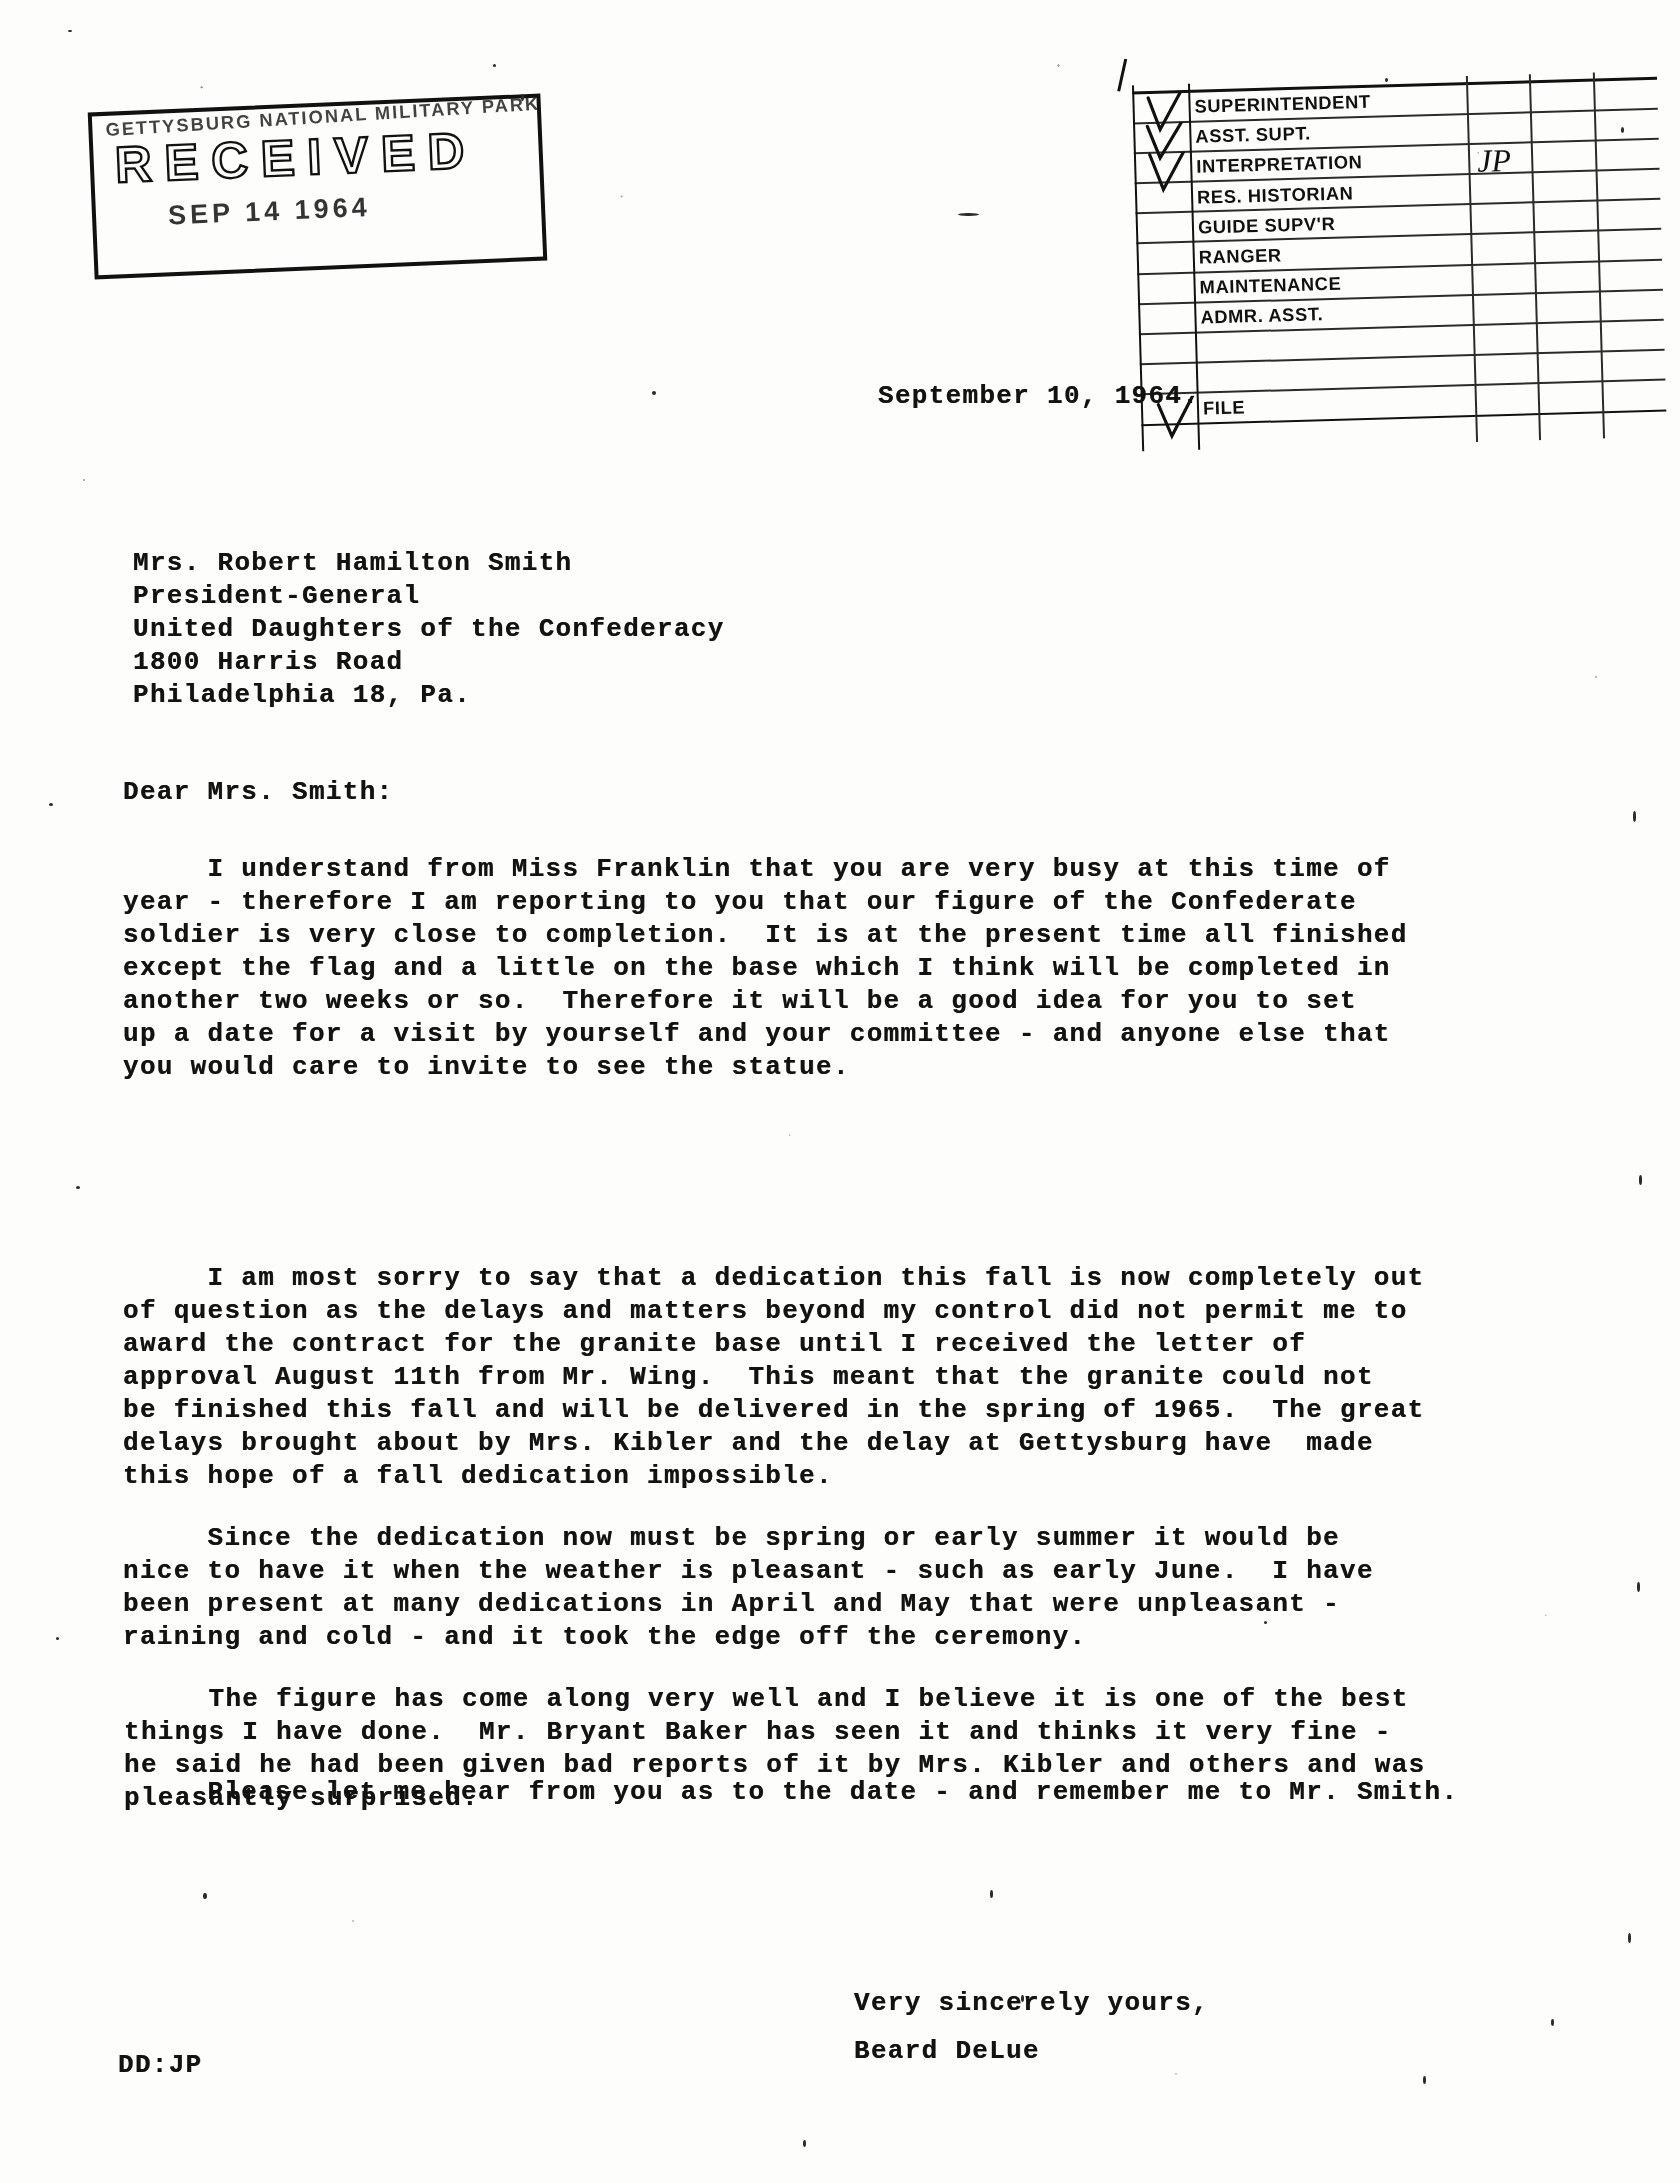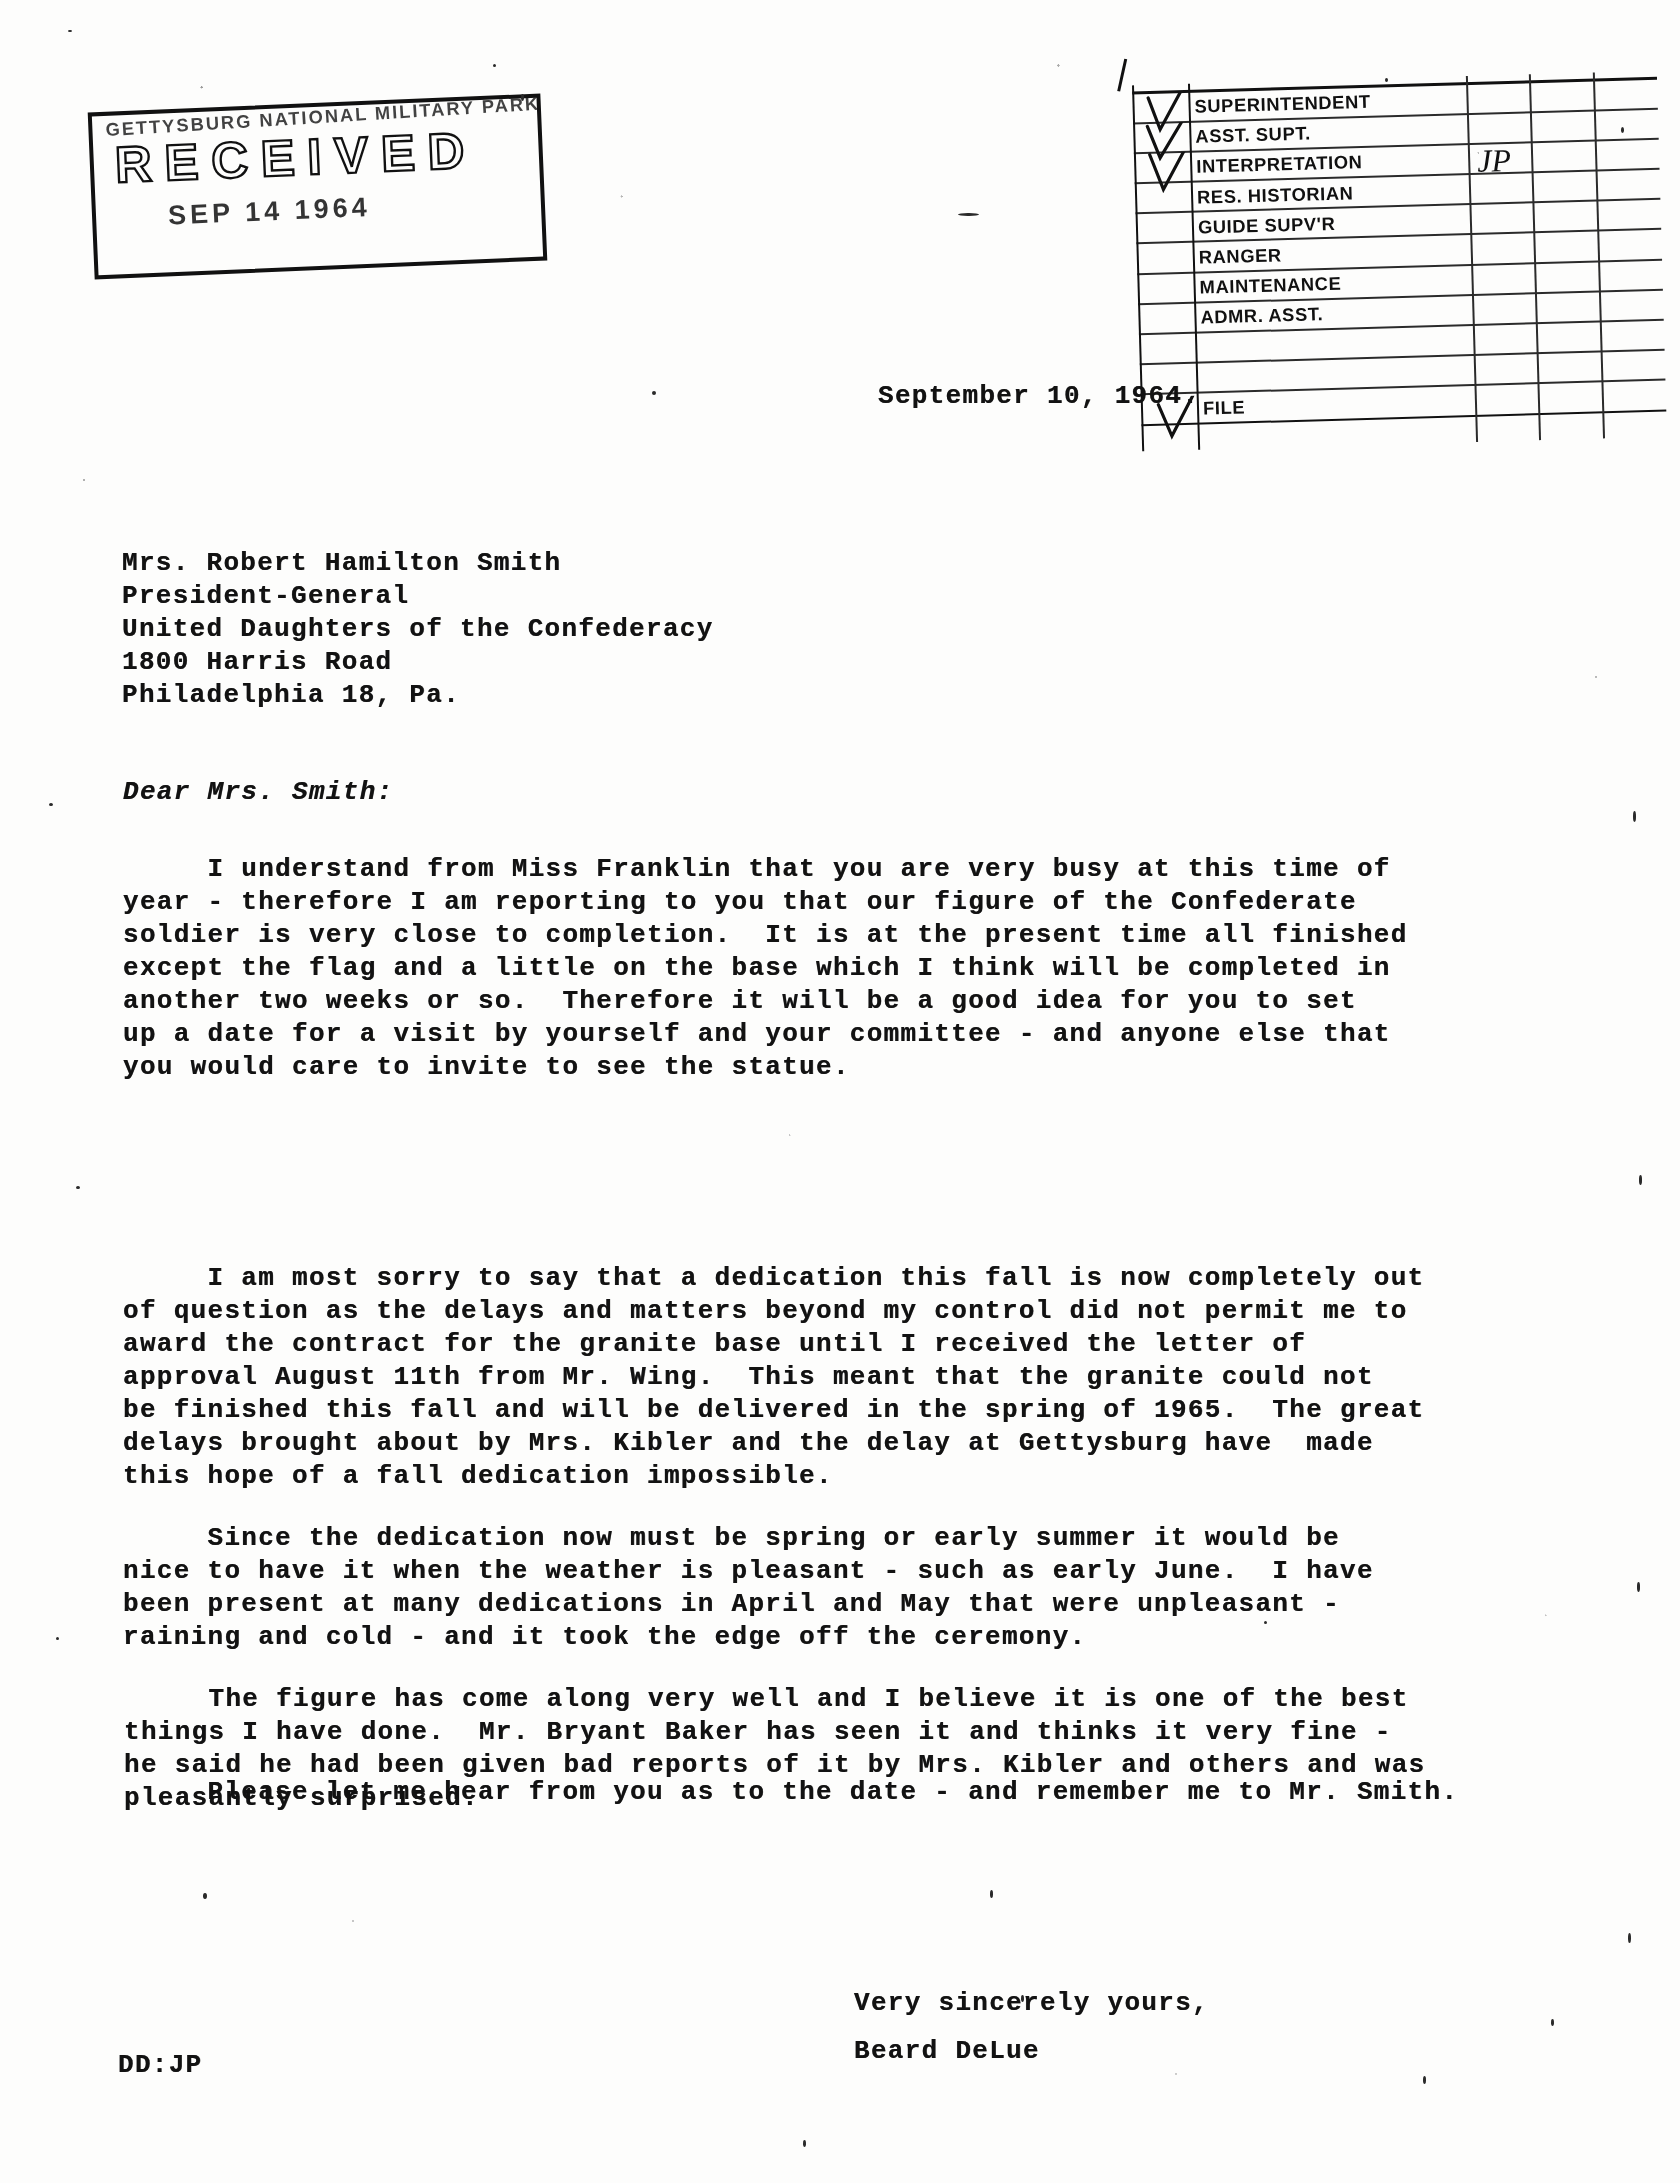--- a/index.html
+++ b/index.html
@@ -173,22 +173,22 @@
     font-family: "Liberation Mono", "DejaVu Sans Mono", monospace;
     font-size: 26px;
     line-height: 33px;
     letter-spacing: 1.3px;
     color: #121212;
     white-space: pre;
     font-weight: 600;
     text-shadow: 0.3px 0 0 rgba(20,20,20,.55), -0.2px 0.2px 0 rgba(20,20,20,.35);
   }
   #date-line { left: 878px; top: 380px; }
-  #address-block { left: 122px; top: 547px; }
-  #salutation { left: 123px; top: 776px; font-style: italic; }
+  #address-block { left: 133px; top: 547px; }
+  #salutation { left: 123px; top: 776px; }
   #para-1 { left: 123px; top: 853px; }
   #para-2 { left: 123px; top: 1113px; }
   #para-3 { left: 123px; top: 1262px; }
   #para-4 { left: 123px; top: 1522px; }
   #para-5 { left: 124px; top: 1683px; }
   #para-6 { left: 123px; top: 1776px; }
   #closing { left: 854px; top: 1987px; }
   #signature { left: 854px; top: 2035px; }
   #initials { left: 118px; top: 2049px; }
 </style>

